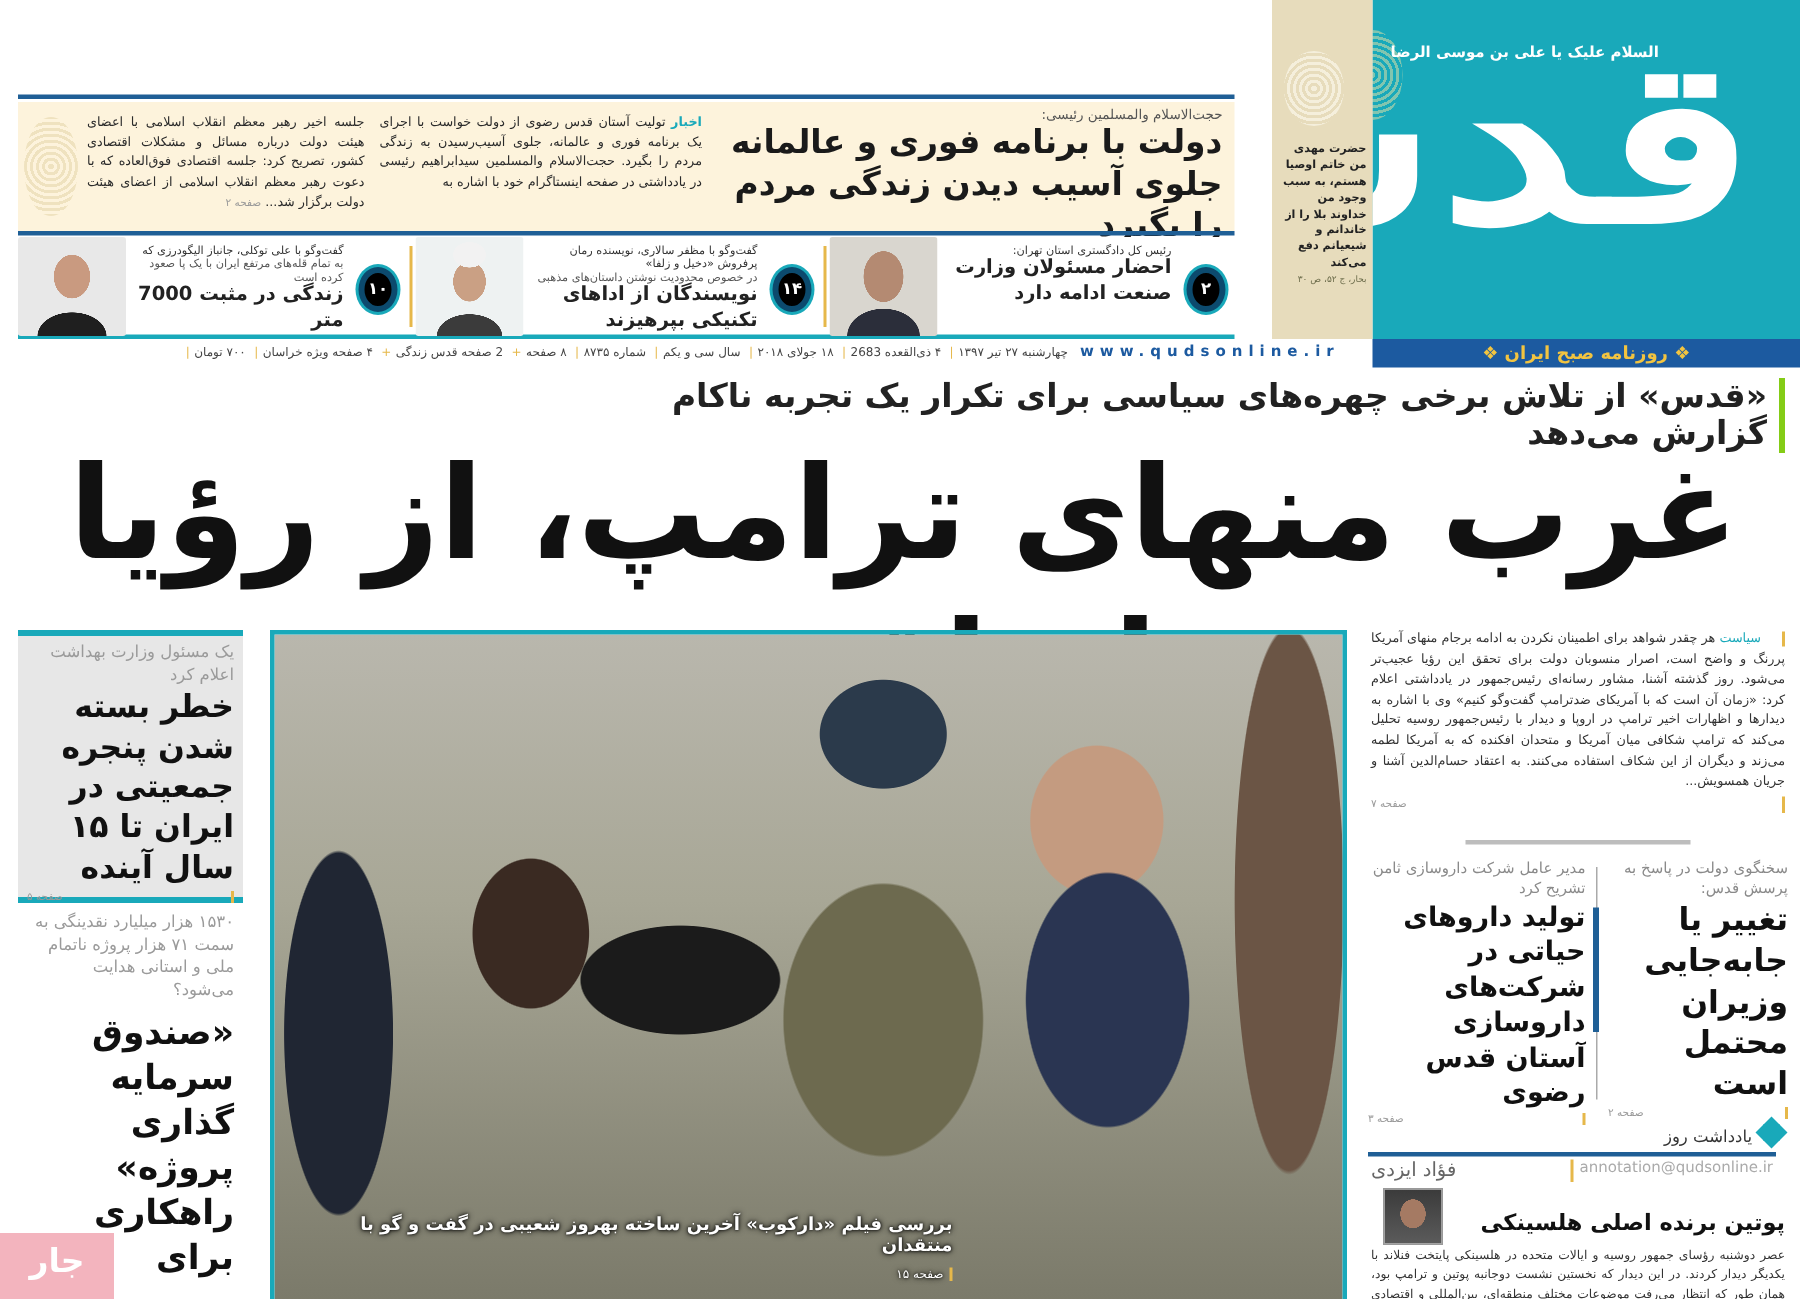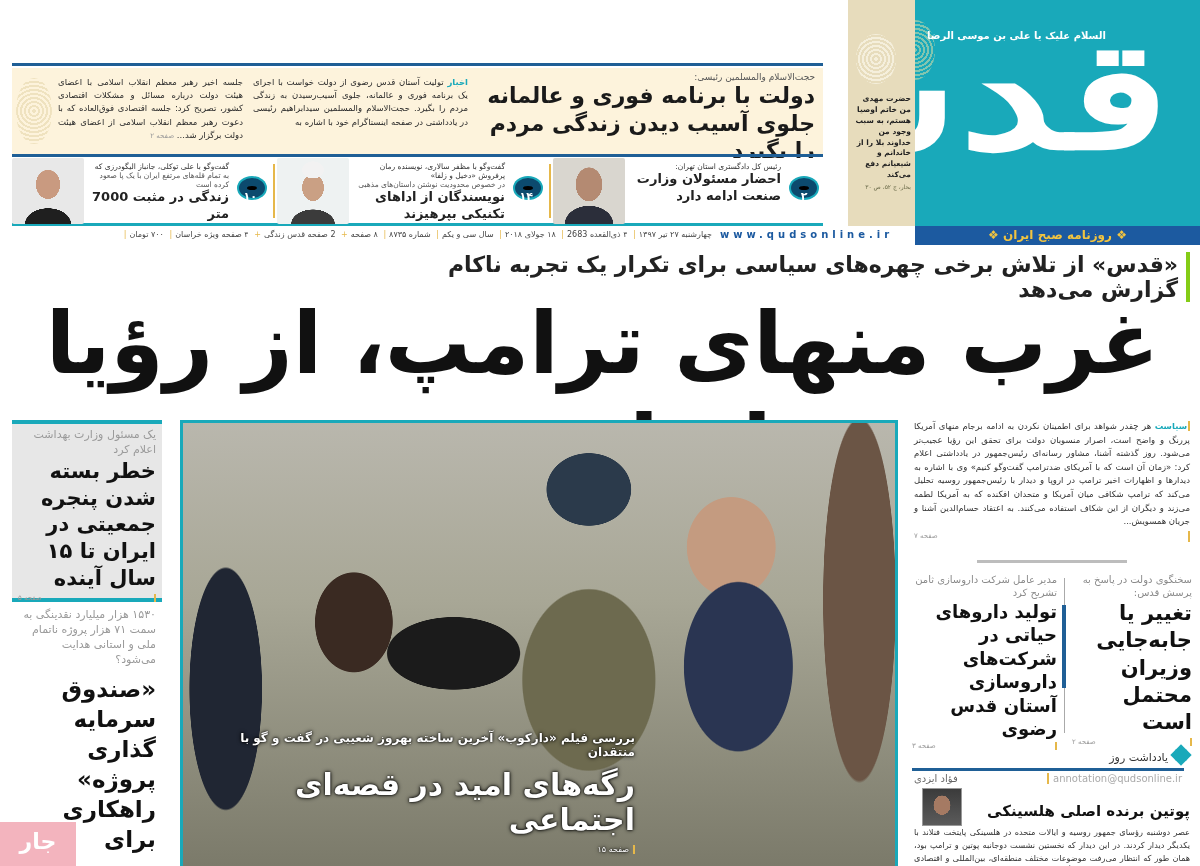--- a/index.html
+++ b/index.html
@@ -30,21 +30,21 @@
   .teaser-main .title { font-size: 22px; font-weight: bold; line-height: 1.25; color: #1a1a1a; }
   .teaser-col { position: absolute; top: 8px; font-size: 8.5px; line-height: 1.55; text-align: justify; color: #2a2a2a; }
   .teaser-col .tag { color: #19a9ba; font-weight: bold; }
   .teaser-col .pg { color: #999; font-size: 7px; }
   .teaser-ornament { position: absolute; left: 4px; top: 10px; width: 36px; height: 66px; border-radius: 50%; background: repeating-radial-gradient(circle, #efe2bf 0 2px, #fdf3dc 2px 4px); }
 
   
   .teaser-row2 { left: 12px; top: 158px; width: 811px; height: 68px; background: #ffffff; border-bottom: 3px solid #19a9ba; }
   .t2 { position: absolute; top: 0; height: 68px; }
   .t2 .photo { position: absolute; top: 0; width: 72px; height: 66px; border-radius: 2px; }
-  .t2 .badge { position: absolute; top: 20px; width: 26px; height: 20px; border-radius: 50%; background: #000000; border: 8px solid #0c4a6e; box-shadow: 0 0 0 2px #19a9ba; color: #fff; font-weight: bold; font-size: 11px; text-align: center; line-height: 22px; }
+  .t2 .badge { position: absolute; top: 20px; width: 26px; height: 30px; border-radius: 50%; background: #000000; border: 4px solid #0c4a6e; box-shadow: 0 0 0 2px #19a9ba; color: #fff; font-weight: bold; font-size: 11px; text-align: center; line-height: 22px; }
   .t2 .text { position: absolute; top: 4px; text-align: right; }
   .t2 .kick { font-size: 7.5px; color: #333; }
   .t2 .sub { font-size: 7.5px; color: #555; }
   .t2 .ttl { font-size: 13px; font-weight: bold; color: #222; line-height: 1.3; }
   .vsep { position: absolute; top: 6px; width: 2px; height: 54px; background: #e6b84a; }
 
   
   .dateline { left: 12px; top: 230px; width: 700px; height: 14px; font-size: 8px; color: #444; white-space: nowrap; text-align: right; }
   .dateline span.sep { color: #e6b84a; margin: 0 3px; }
   .url { left: 720px; top: 229px; width: 195px; font-size: 10px; color: #1c5aa0; letter-spacing: 4px; direction: ltr; text-align: left; font-weight: bold; }
@@ -77,40 +77,40 @@
       linear-gradient(180deg, #b9b7ad 0%, #a8a796 40%, #7b7a6a 100%);
   }
   .photo-caption { position: absolute; right: 260px; left: 20px; bottom: 10px; text-align: right; color: #fff; text-shadow: 0 0 4px #000, 0 0 2px #000; }
   .photo-caption .kick { font-size: 12px; font-weight: bold; }
   .photo-caption .title { font-size: 30px; font-weight: bold; margin-top: 8px; }
   .photo-caption .pg { font-size: 8px; margin-top: 4px; border-right: 2px solid #e6b84a; padding-right: 4px; display: inline-block; }
 
   
   .rcol { left: 912px; top: 420px; width: 280px; }
   .rtext { font-size: 8.5px; line-height: 1.6; text-align: justify; color: #333; padding: 0 2px; }
-  .rtext .tag { color: #19a9ba; font-weight: bold; border-right: 2px solid #e6b84a; padding-right: 1px; }
+  .rtext .tag { color: #19a9ba; font-weight: normal; border-right: 2px solid #e6b84a; padding-right: 14px; }
   .divider-grey { width: 150px; height: 3px; background: #bdbdbd; margin: 18px auto 10px; }
   .rsplit { position: relative; height: 165px; }
   .rsplit .colA, .rsplit .colB { position: absolute; top: 0; text-align: right; }
   .rsplit .colA { right: 0; width: 120px; }
   .rsplit .colB { right: 135px; width: 145px; }
   .rsplit .kick-grey { font-size: 10px; color: #8a8a8a; }
   .rsplit .big-black { font-size: 18px; line-height: 1.3; }
   .rsplit .sepline { position: absolute; right: 127px; top: 5px; width: 1px; height: 155px; background: #aaa; }
   .rsplit .sepbar { position: absolute; right: 126px; top: 32px; width: 4px; height: 83px; background: #1f5f96; }
 
   .memo { margin-top: 8px; }
   .memo-head { position: relative; height: 22px; text-align: right; }
   .memo-head .label { font-size: 11px; color: #333; padding-right: 24px; }
   .memo-head .dia { position: absolute; right: 2px; top: 0; width: 18px; height: 18px; }
   .memo-head .dia span { position: absolute; width: 8px; height: 8px; background: #19a9ba; transform: rotate(45deg); }
   .memo-rule { height: 3px; background: #1f5f96; margin: 0 8px 0 0; }
   .memo-sub { display: flex; justify-content: space-between; font-size: 8px; margin-top: 2px; padding: 0 10px 0 2px; }
   .memo-sub .email { color: #aaa; font-size: 10px; direction: ltr; border-left: 2px solid #e6b84a; padding-left: 4px; }
-  .memo-sub .author { color: #666; font-size: 10px; text-align: right; }
+  .memo-sub .author { color: #666; font-size: 13px; text-align: right; }
   .memo-body { position: relative; margin-top: 4px; }
   .memo-photo { position: absolute; left: 10px; top: 0; width: 40px; height: 38px; border: 1px solid #999; background: radial-gradient(ellipse 14px 16px at 50% 45%, #a57a63 0 60%, transparent 61%), linear-gradient(#3b3b3b, #5b5b5b); }
   .memo-title { font-size: 15px; font-weight: bold; text-align: right; padding: 14px 2px 6px 60px; color: #111; }
   .memo-text { font-size: 8.2px; line-height: 1.6; text-align: justify; color: #333; padding: 0 2px; }
 </style>
 </head>
 <body>
 
 <div class="abs masthead">
   <div class="ornament"></div>
@@ -209,21 +209,20 @@
     <div class="kick-grey">۱۵۳۰ هزار میلیارد نقدینگی به سمت ۷۱ هزار پروژه ناتمام ملی و استانی هدایت می‌شود؟</div>
     <div class="big-black" style="margin-top:8px;">«صندوق سرمایه گذاری پروژه» راهکاری برای مدیریت نقدینگی</div>
 
   </div>
 </div>
 <div class="abs watermark">جار</div>
 
 <div class="abs photo-main">
   <div class="photo-caption">
     <div class="kick">بررسی فیلم «دارکوب» آخرین ساخته بهروز شعیبی در گفت و گو با منتقدان</div>
-    <div class="title">رگه‌های امید در قصه‌ای اجتماعی</div>
     <div class="pg">صفحه ۱۵</div>
   </div>
 </div>
 
 <div class="abs rcol">
   <div class="rtext">
     <span class="tag">سیاست</span>
     <span>هر چقدر شواهد برای اطمینان نکردن به ادامه برجام منهای آمریکا پررنگ و واضح است، اصرار منسوبان دولت برای تحقق این رؤیا عجیب‌تر می‌شود. روز گذشته آشنا، مشاور رسانه‌ای رئیس‌جمهور در یادداشتی اعلام کرد: «زمان آن است که با آمریکای ضدترامپ گفت‌وگو کنیم» وی با اشاره به دیدارها و اظهارات اخیر ترامپ در اروپا و دیدار با رئیس‌جمهور روسیه تحلیل می‌کند که ترامپ شکافی میان آمریکا و متحدان افکنده که به آمریکا لطمه می‌زند و دیگران از این شکاف استفاده می‌کنند. به اعتقاد حسام‌الدین آشنا و جریان همسویش...</span>
     <div class="pgref">صفحه ۷</div>
   </div>

